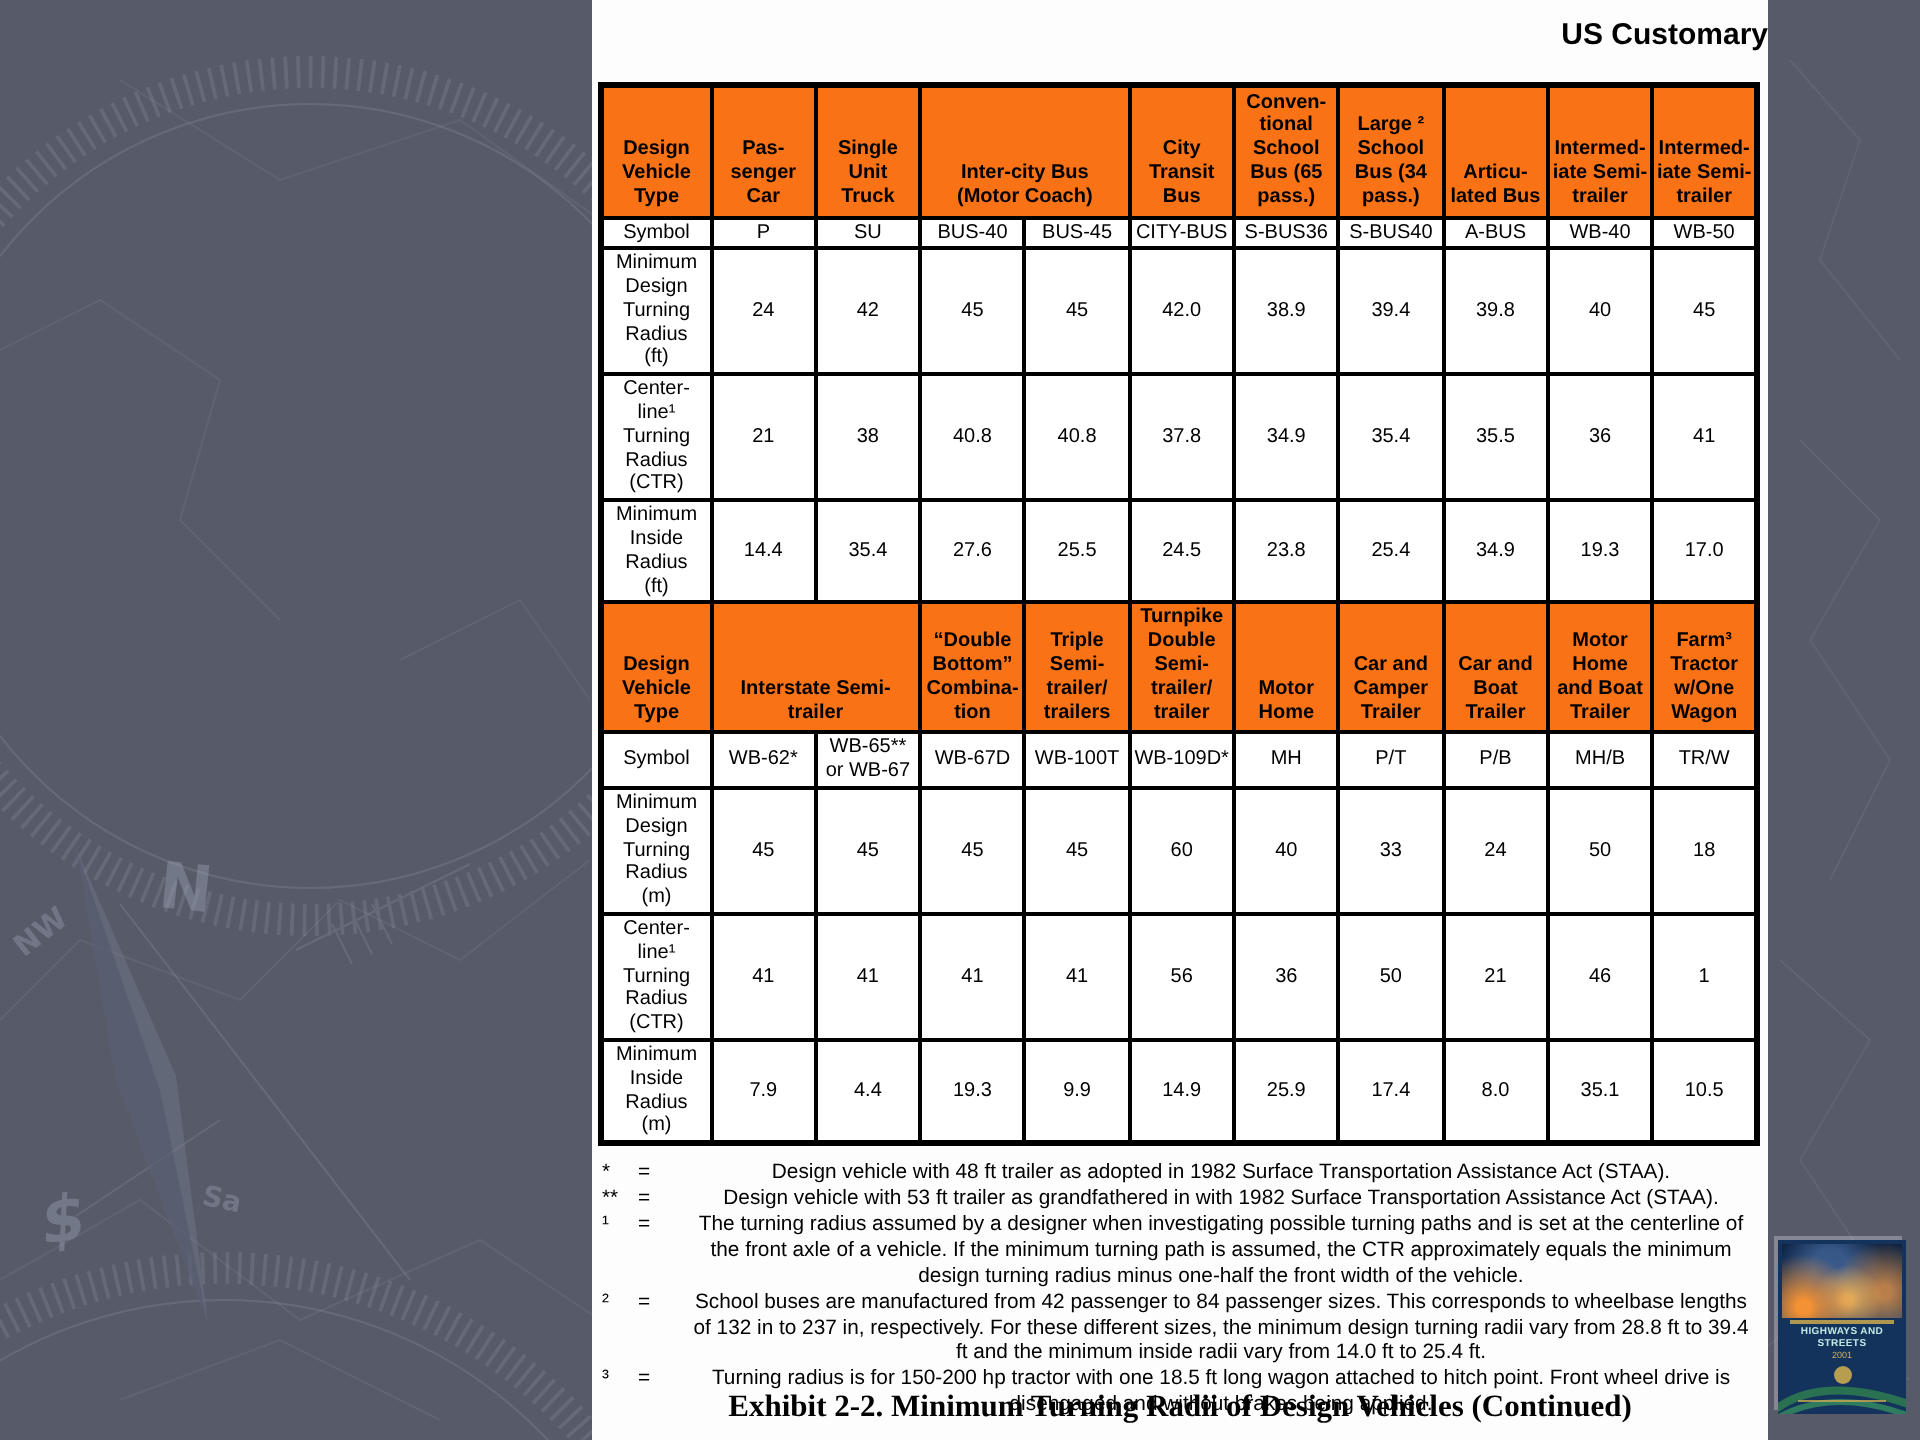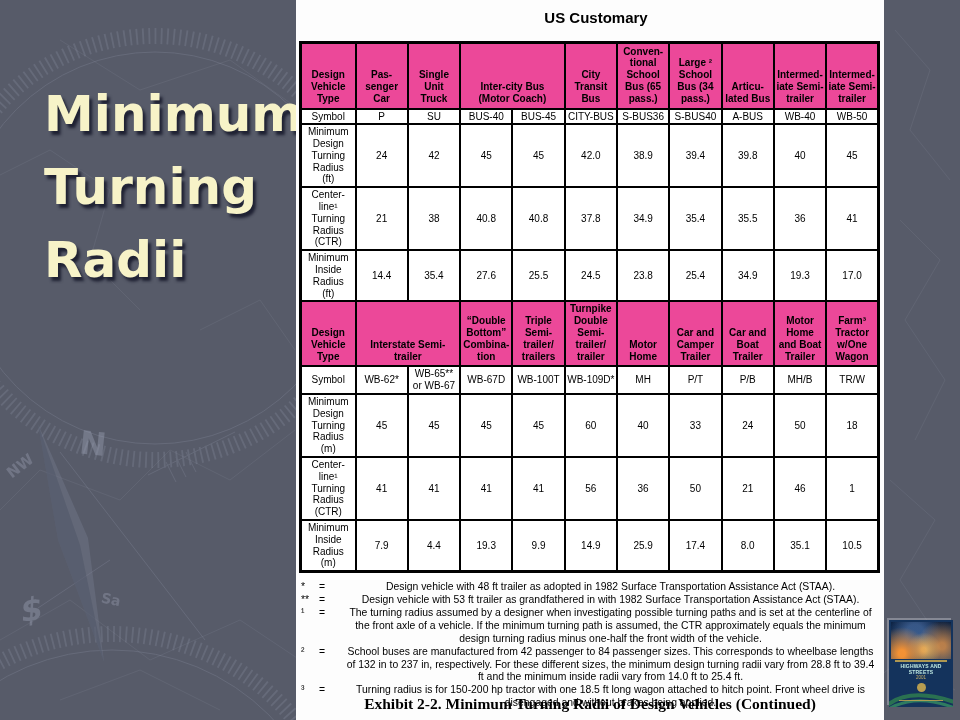--- a/index.html
+++ b/index.html
@@ -3,24 +3,24 @@
 <meta charset="utf-8">
 <style>
   html,body{margin:0;padding:0;}
   .slide{position:relative;width:960px;height:720px;background:#575b69;overflow:hidden;font-family:"Liberation Sans",sans-serif;}
   .wm{position:absolute;left:0;top:0;z-index:0;}
   .wm text{font-family:"DejaVu Sans",sans-serif;font-weight:bold;fill:#a8aec2;}
   .slide-title{position:absolute;left:44px;top:78px;z-index:2;width:270px;
     font-family:"DejaVu Sans",sans-serif;font-weight:bold;font-size:50px;line-height:73px;
     color:#f7f3c8;text-shadow:3px 4px 3px rgba(24,27,44,0.9);}
   .panel{position:absolute;left:296px;top:0;width:588px;height:720px;background:#fdfdfd;z-index:3;color:#000;}
-  .panel-title{text-align:center;font-weight:bold;font-size:15px;padding-top:9px;margin-left:12px;}
+  .panel-title{text-align:right;font-weight:bold;font-size:15px;padding-top:9px;margin-left:12px;}
   table.radii{border-collapse:collapse;border:3px solid #000;margin:15px 0 0 3px;width:581px;table-layout:fixed;}
   table.radii td, table.radii th{border:2px solid #000;text-align:center;padding:1px;font-size:10px;line-height:1.18;overflow:hidden;font-weight:normal;}
-  table.radii th{background:#ec4899;font-weight:bold;vertical-align:bottom;padding-bottom:3px;}
+  table.radii th{background:#f97316;font-weight:bold;vertical-align:bottom;padding-bottom:3px;}
   table.radii td{vertical-align:middle;background:#fff;}
   .pre{white-space:pre-line;}
   tr.h1{height:66px;} tr.symr{height:12px;} tr.rft1{height:52px;} tr.rft2{height:54px;} tr.rft3{height:44px;}
   tr.h2{height:56px;} tr.symr2{height:25px;} tr.rm1{height:54px;} tr.rm2{height:54px;} tr.rm3{height:50px;}
   .footnotes{margin:8px 4px 0 5px;font-size:10.4px;line-height:1.24;}
   .fn{display:flex;}
   .fn-mark{width:18px;flex:none;text-align:left;}
   .fn-eq{width:24px;flex:none;text-align:left;}
   .fn-text{flex:1;text-align:center;padding-right:2px;}
   .caption{position:absolute;bottom:7px;left:0;right:0;text-align:center;
@@ -72,21 +72,20 @@
       <line x1="186" y1="452" x2="196" y2="472"></line>
     </g>
     <polygon points="38,424 88,538 104,662 58,540" fill="#7b8196" opacity="0.35"></polygon>
     <polygon points="38,424 58,540 104,662 80,545" fill="#4c5163" opacity="0.45"></polygon>
     <text x="80" y="455" font-size="32" opacity="0.35" transform="rotate(6 95 440)">N</text>
     <text x="4" y="474" font-size="15" opacity="0.32" transform="rotate(-38 15 465)">NW</text>
     <text x="102" y="604" font-size="14" opacity="0.32" transform="rotate(12 110 596)">Sa</text>
     <text x="20" y="620" font-size="32" font-style="italic" opacity="0.35" transform="rotate(-8 35 605)">$</text>
   </svg>
 
-  <div class="slide-title">Minimum Turning Radii</div>
 
   <div class="panel">
     <div class="panel-title">US Customary</div>
 
     <table class="radii">
       <colgroup>
         <col style="width:55px">
           <col>
           <col>
           <col>

